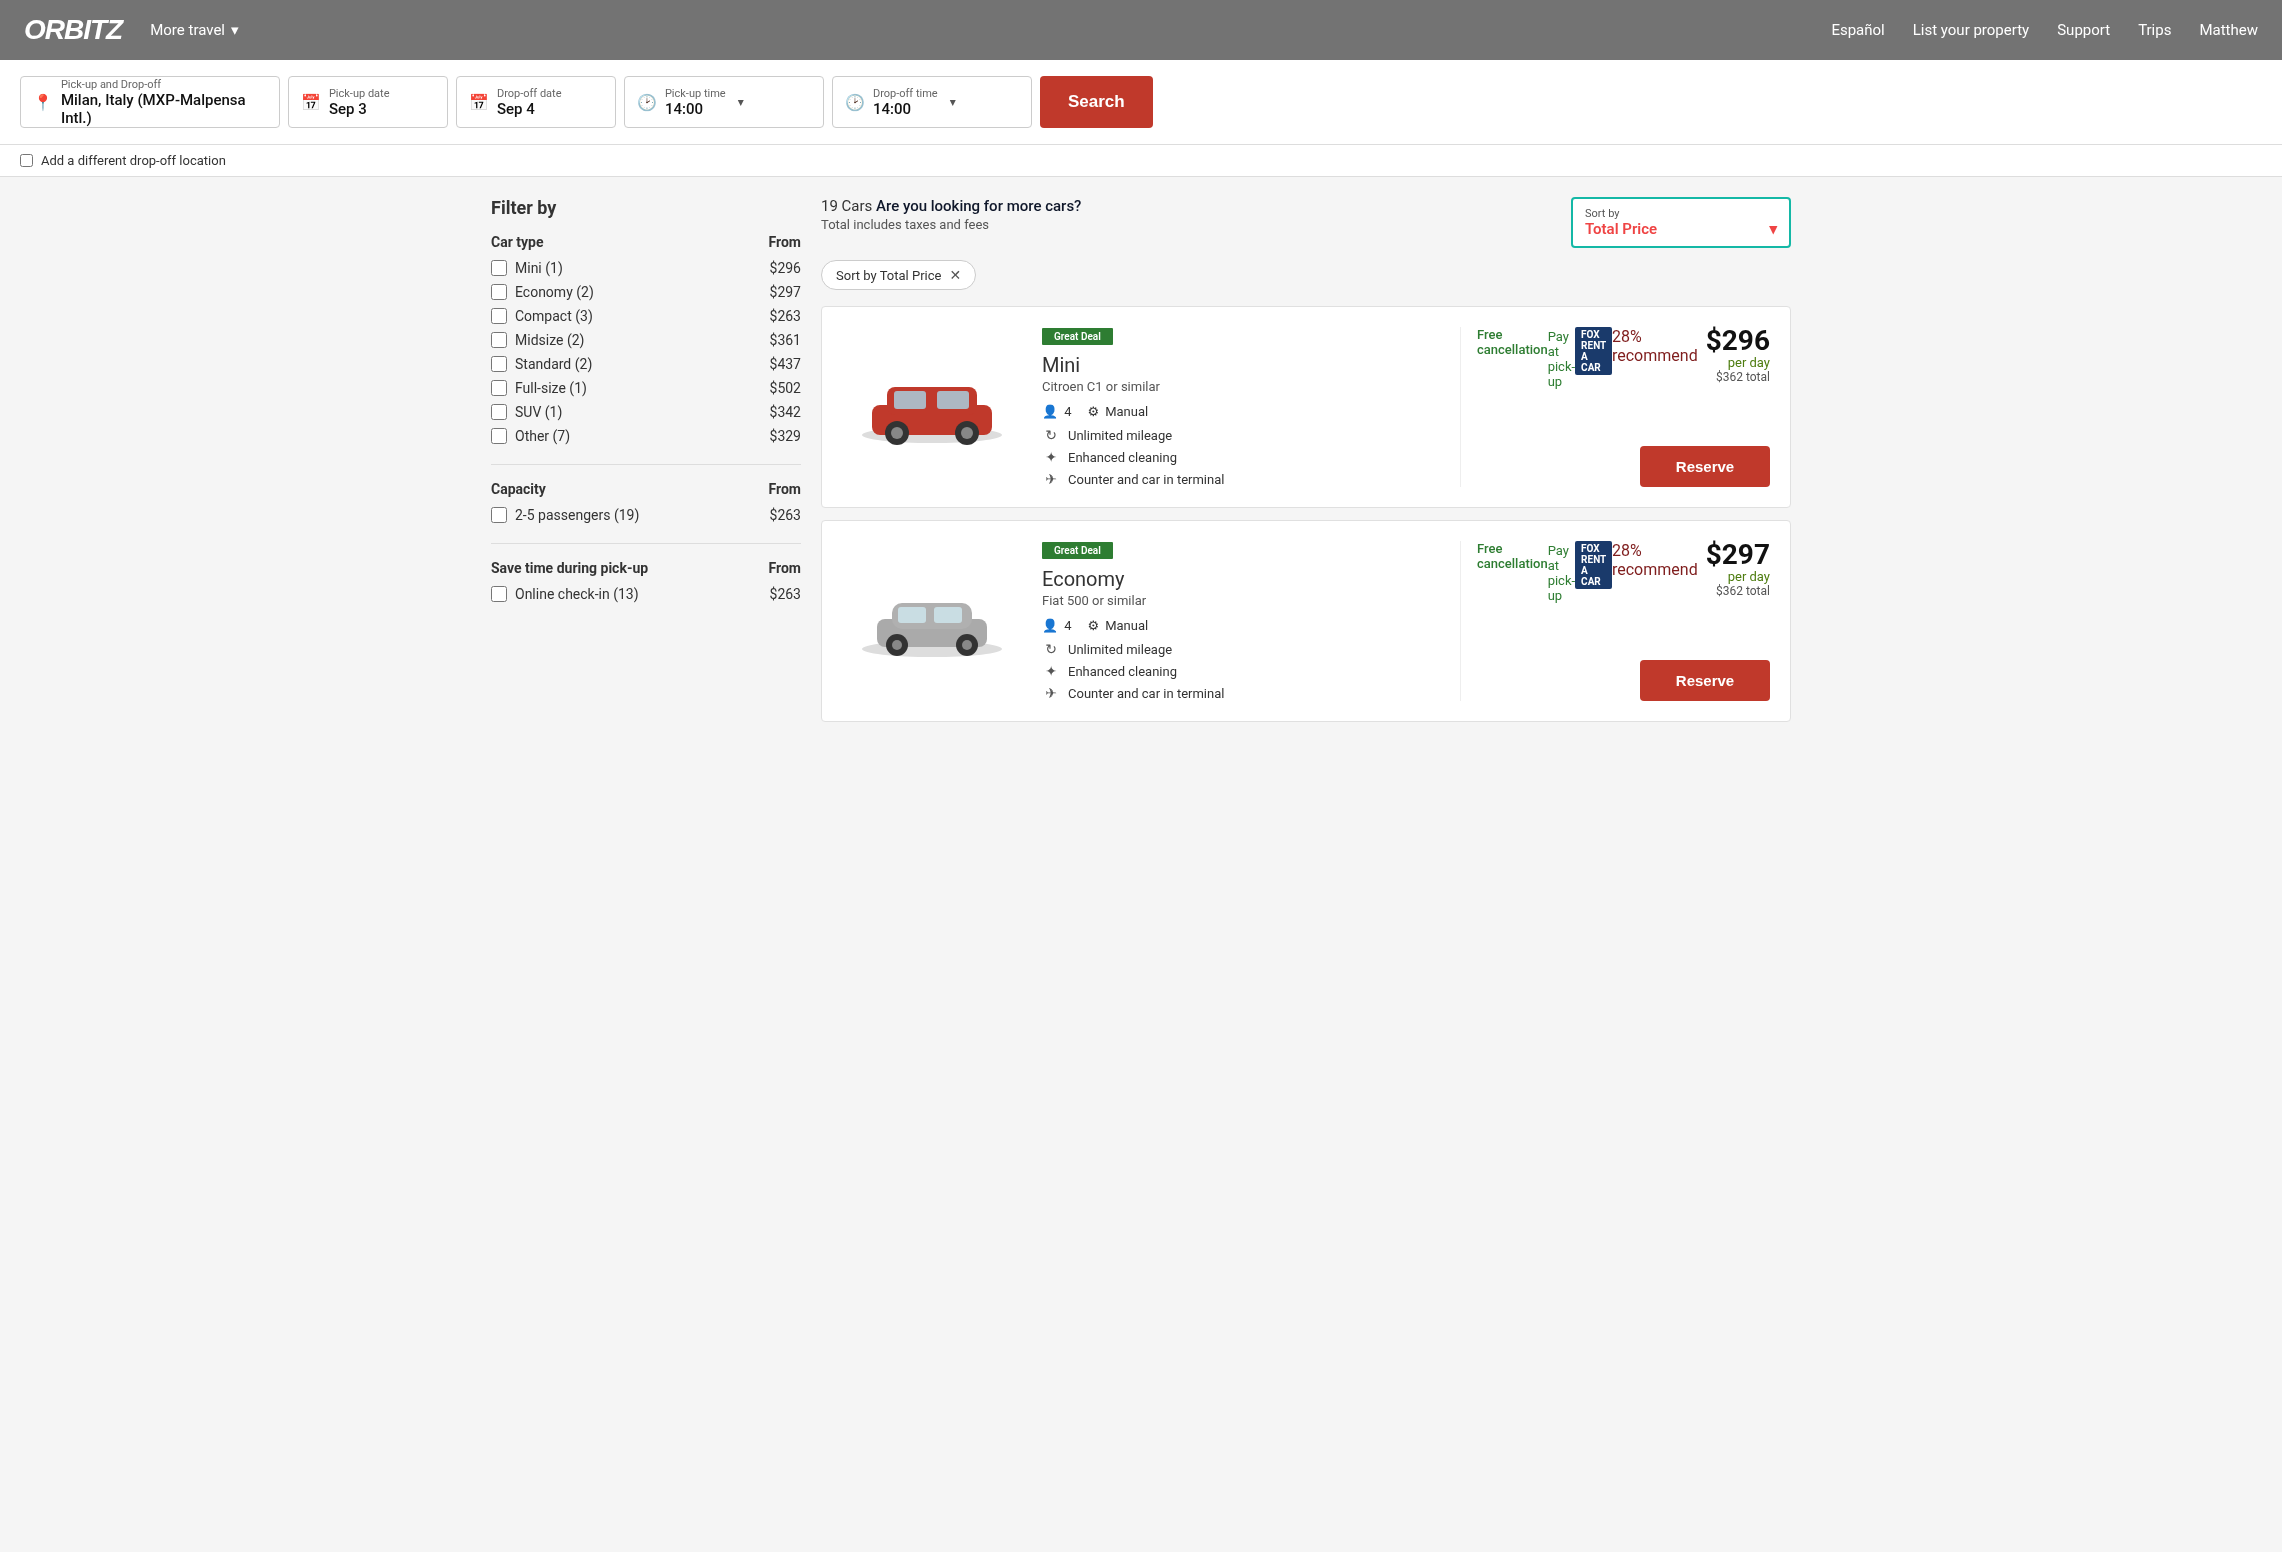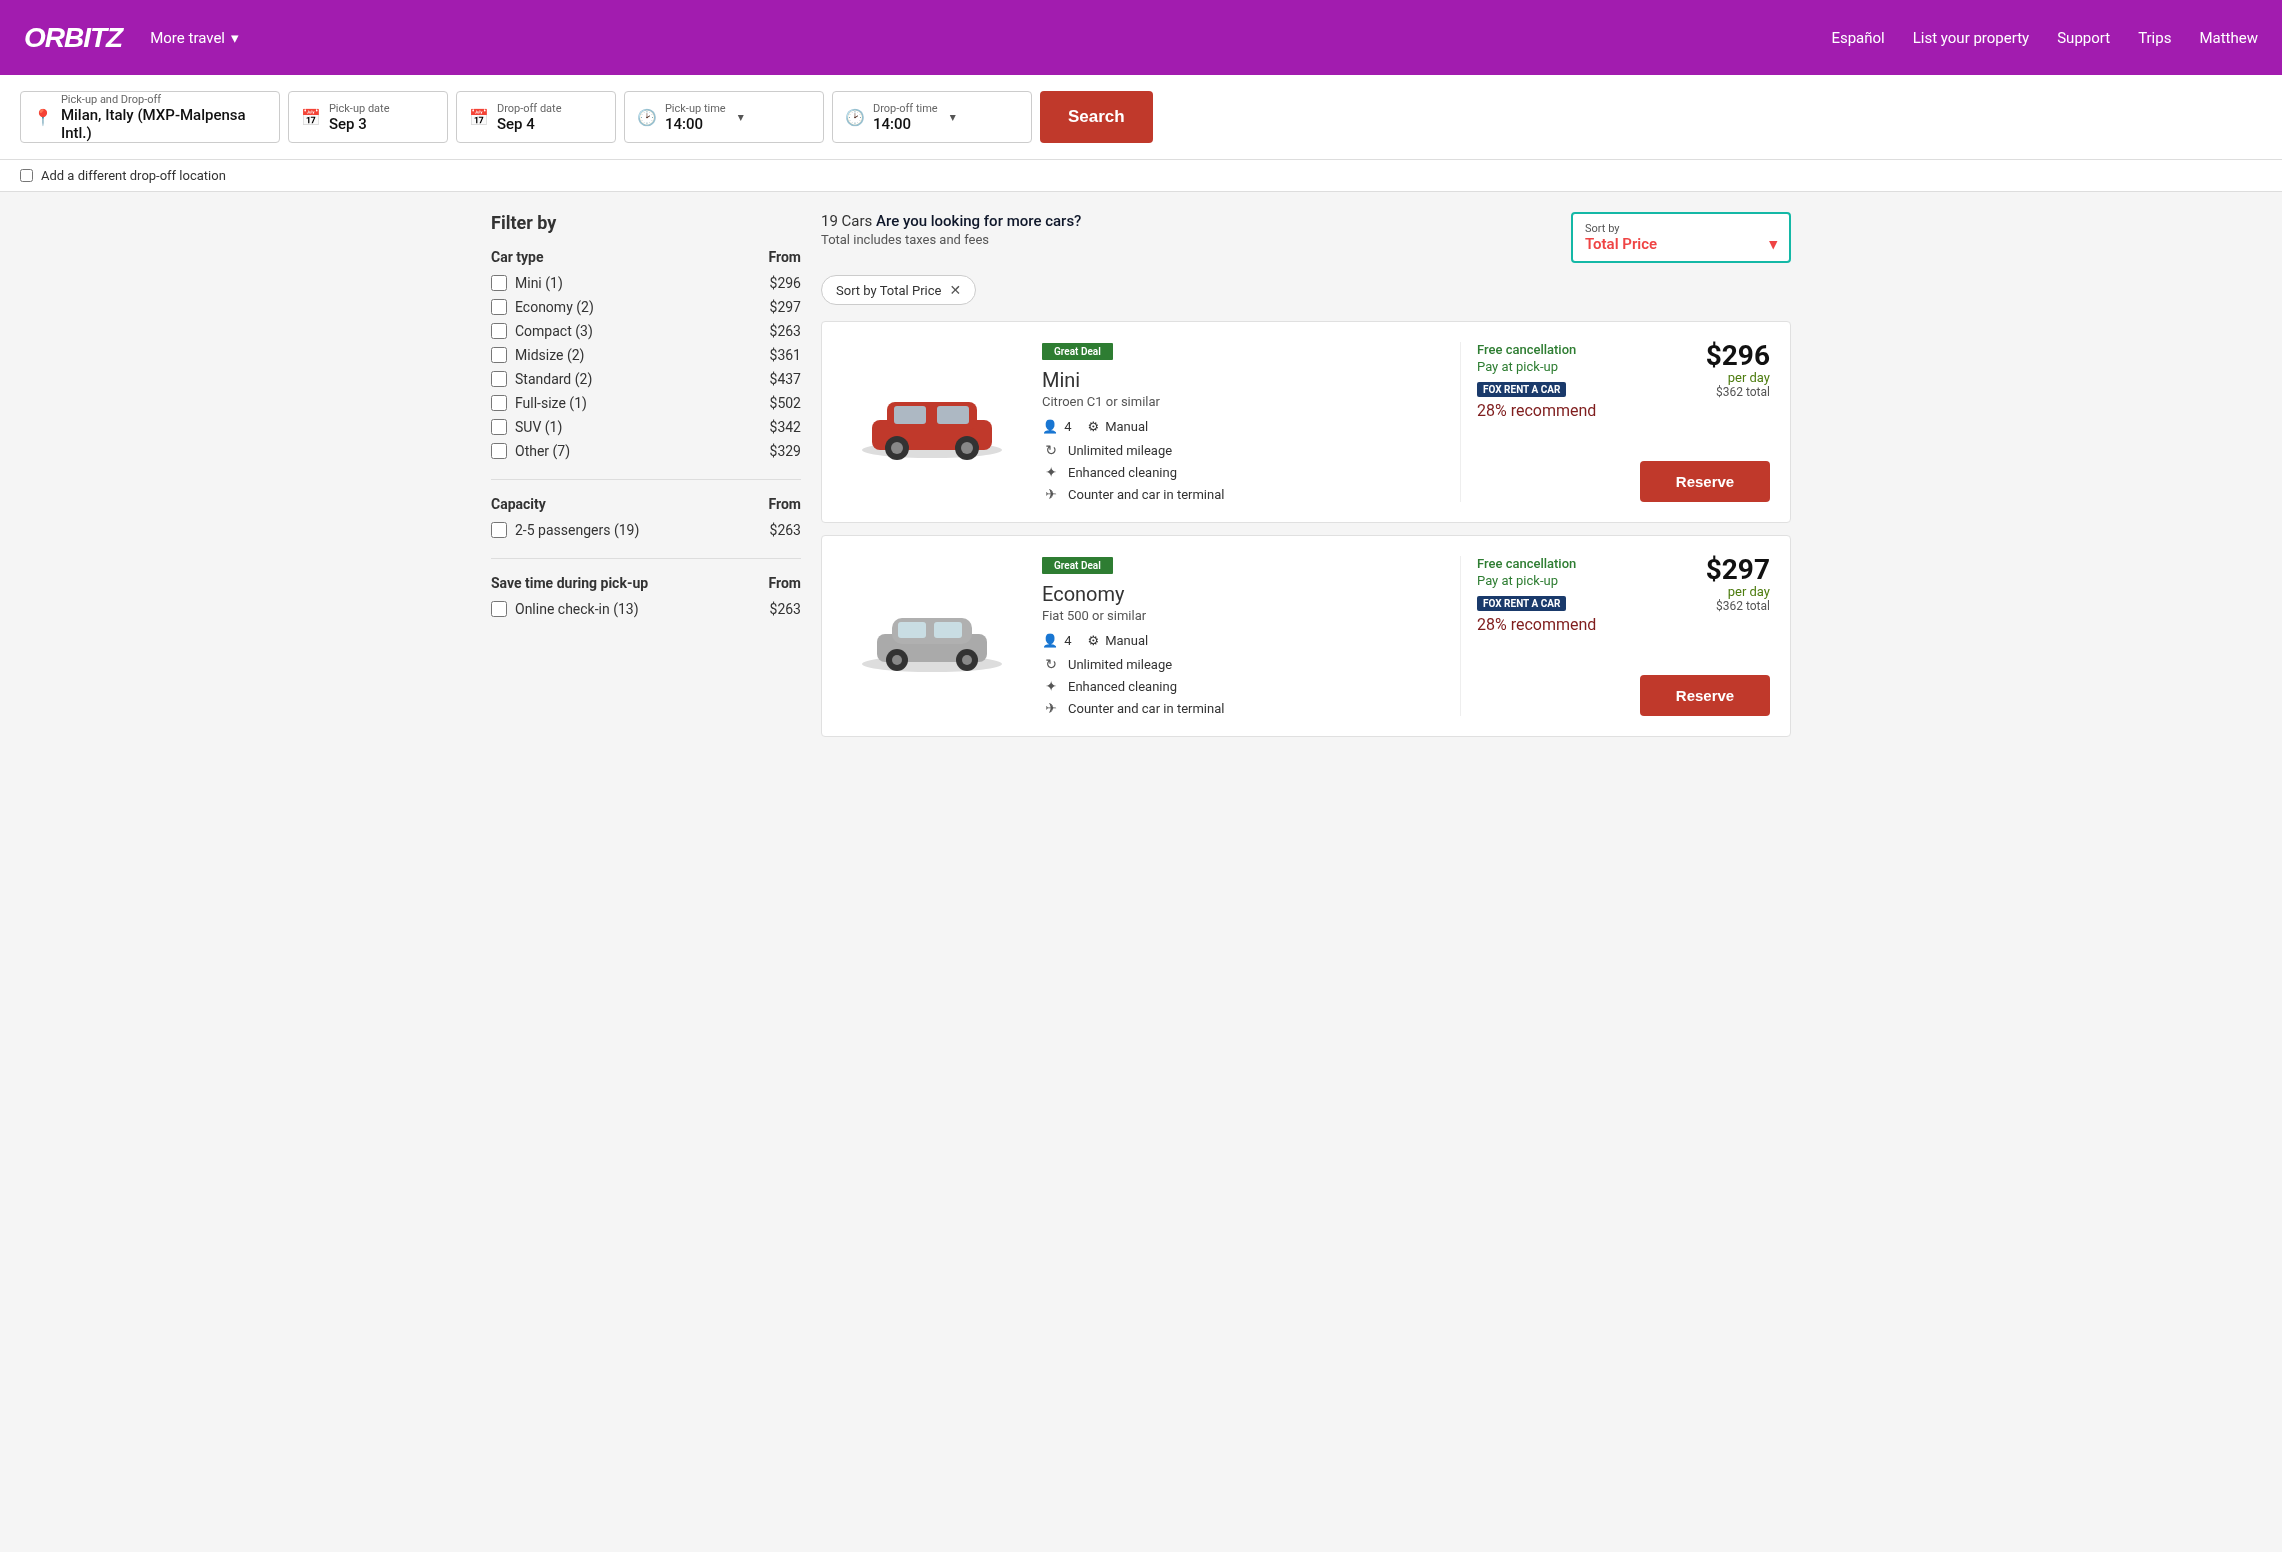--- a/index.html
+++ b/index.html
@@ -1,24 +1,24 @@
 <!DOCTYPE html>
 <html><head>
   <meta charset="utf-8">
   <style>
     * { box-sizing: border-box; margin: 0; padding: 0; }
     body { font-family: -apple-system, BlinkMacSystemFont, 'Segoe UI', Roboto, sans-serif; background: #f5f5f5; color: #333; font-size: 14px; }
 
     
     .navbar {
-      background: #a21caf;
+      background: #737373;
       display: flex;
       align-items: center;
       padding: 0 24px;
-      height: 75px;
+      height: 60px;
     }
     .navbar-logo {
       color: white;
       font-size: 28px;
       font-weight: 900;
       font-style: italic;
       letter-spacing: -1px;
       margin-right: 28px;
       font-family: Arial Black, sans-serif;
     }
@@ -215,21 +215,21 @@
     .car-model { font-size: 13px; color: #555; margin-bottom: 10px; }
     .car-features { display: flex; flex-direction: column; gap: 6px; }
     .car-feature { display: flex; align-items: center; gap: 8px; font-size: 13px; color: #333; }
     .car-feature-icon { color: #555; font-size: 14px; width: 18px; text-align: center; }
     .car-passengers-trans { display: flex; gap: 16px; margin-bottom: 8px; }
     .car-pass-item { display: flex; align-items: center; gap: 6px; font-size: 13px; color: #333; }
 
     
     .car-booking-col {
       display: flex;
-      flex-direction: column;
+      flex-direction: row;
       align-items: flex-start;
       width: 160px;
       flex-shrink: 0;
       padding-left: 16px;
       border-left: 1px solid #eee;
     }
     .car-cancel { color: #2e7d32; font-size: 13px; font-weight: 500; }
     .car-pay { color: #2e7d32; font-size: 13px; margin-top: 2px; margin-bottom: 8px; }
     .car-provider {
       display: inline-block;

